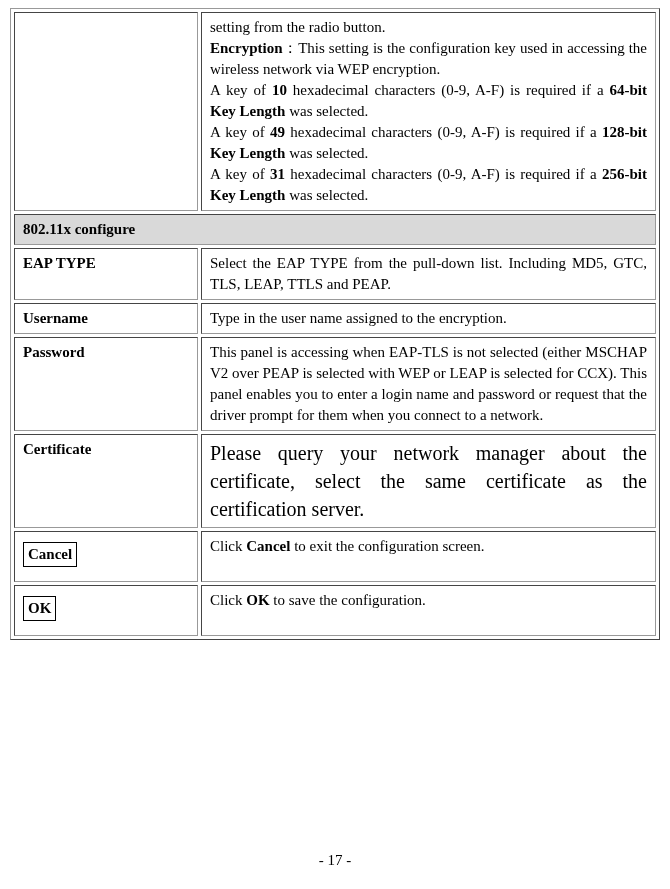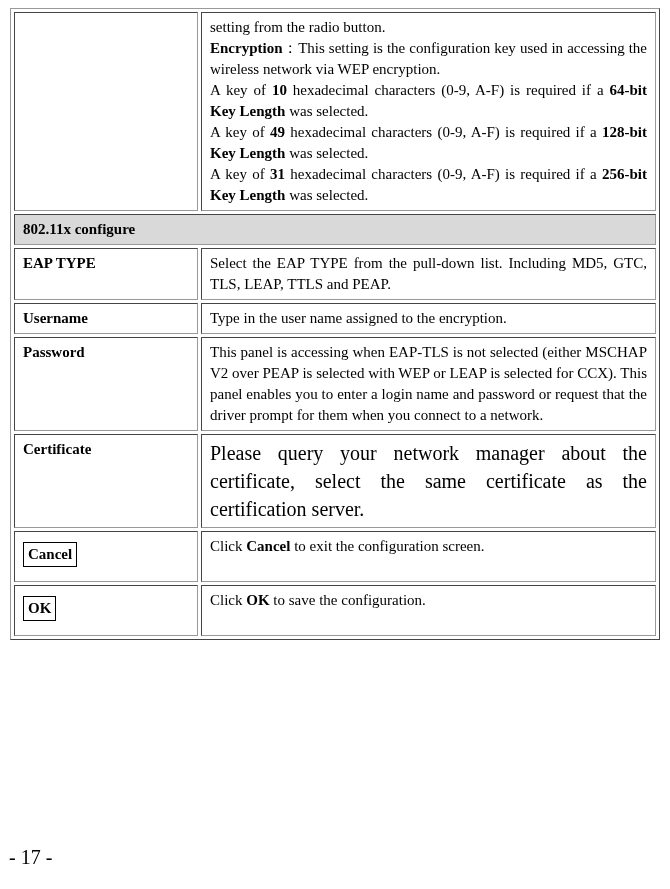--- a/index.html
+++ b/index.html
@@ -49,22 +49,22 @@
       display: inline-block;
       border: 1px solid #000;
       padding: 1px 4px;
       font-weight: bold;
     }
     .page-number {
       position: absolute;
       bottom: 18px;
       left: 0;
       right: 0;
-      font-size: 20px;
-      margin-left: 9px;
+      text-align: center;
+      font-size: 15px;
     }
   </style>
 </head>
 <body>
 
 <table class="outer-table">
   <tbody>
       <tr>
     <td class="col-left"></td>
     <td class="desc">

